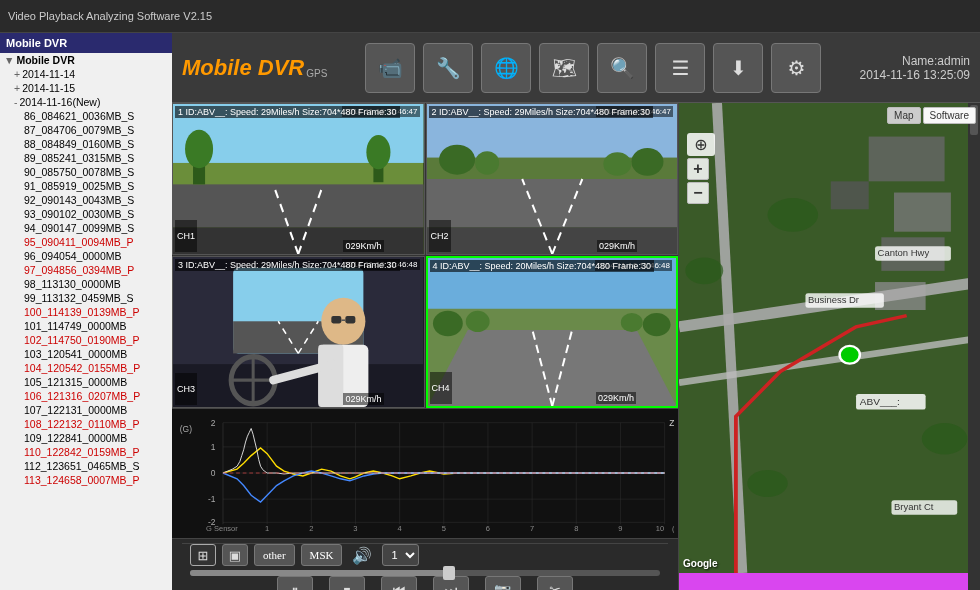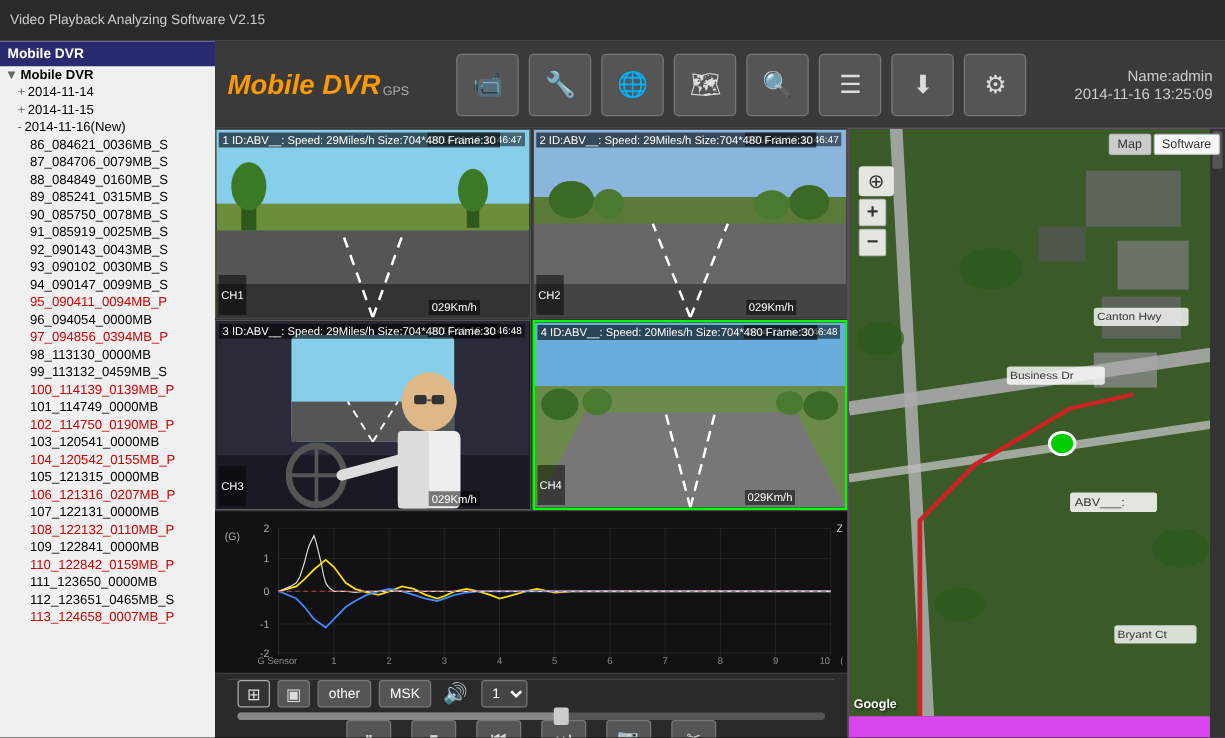--- a/index.html
+++ b/index.html
@@ -277,20 +277,21 @@
       background: #555;
       border: 1px solid #777;
       border-radius: 3px;
       color: #fff;
       font-size: 11px;
       padding: 0 8px;
       cursor: pointer;
       height: 22px;
       display: flex;
       align-items: center;
+      font-family: Liberation Serif, serif;
     }
 
     .grid-btn {
       width: 26px;
       height: 22px;
       background: #555;
       border: 1px solid #777;
       border-radius: 3px;
       cursor: pointer;
       display: flex;
@@ -454,21 +455,20 @@
         <div class="tree-item level-2">101_114749_0000MB</div>
         <div class="tree-item level-2 red">102_114750_0190MB_P</div>
         <div class="tree-item level-2">103_120541_0000MB</div>
         <div class="tree-item level-2 red">104_120542_0155MB_P</div>
         <div class="tree-item level-2">105_121315_0000MB</div>
         <div class="tree-item level-2 red">106_121316_0207MB_P</div>
         <div class="tree-item level-2">107_122131_0000MB</div>
         <div class="tree-item level-2 red">108_122132_0110MB_P</div>
         <div class="tree-item level-2">109_122841_0000MB</div>
         <div class="tree-item level-2 red">110_122842_0159MB_P</div>
-        <div class="tree-item level-2">111_123650_0000MB</div>
         <div class="tree-item level-2">112_123651_0465MB_S</div>
         <div class="tree-item level-2 red">113_124658_0007MB_P</div>
       </div>
   </div>
 
   <div id="right-area">
 
     <div id="top-bar">
       <div id="logo-area">
         <span id="logo-text">Mobile DVR</span>

